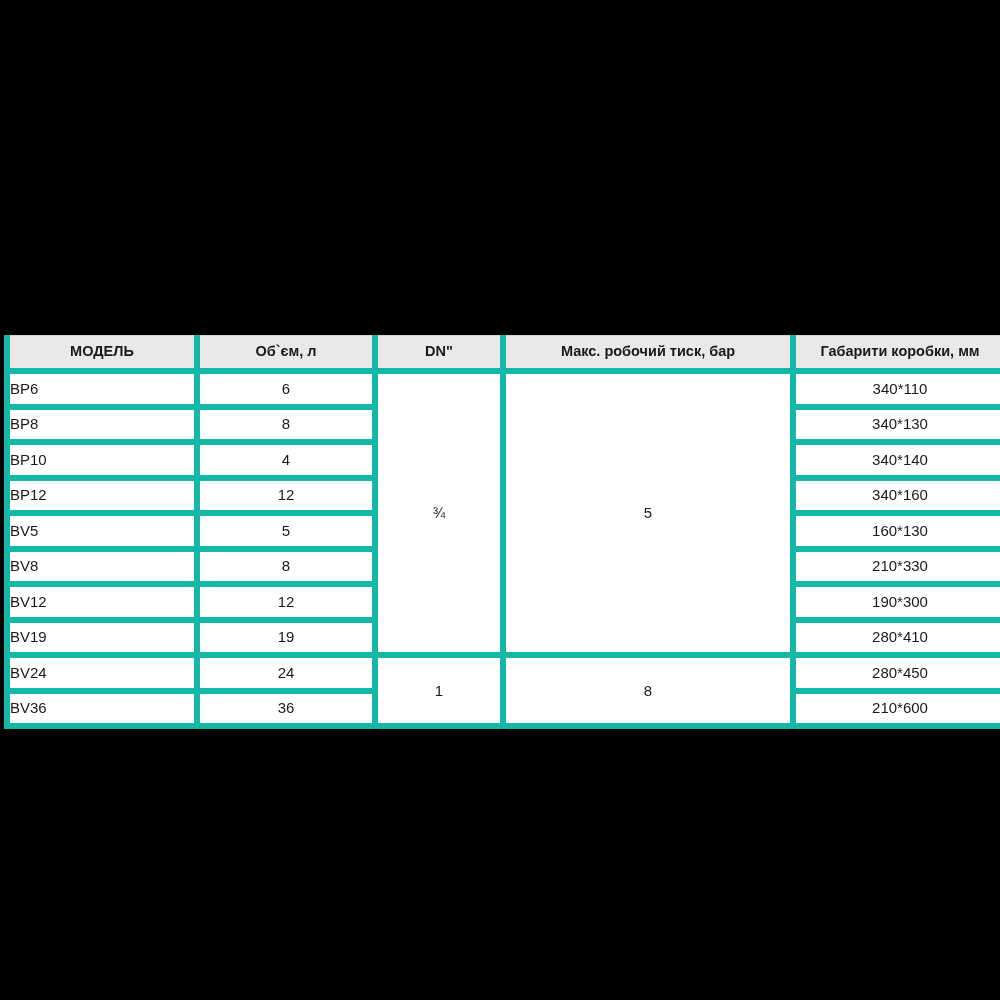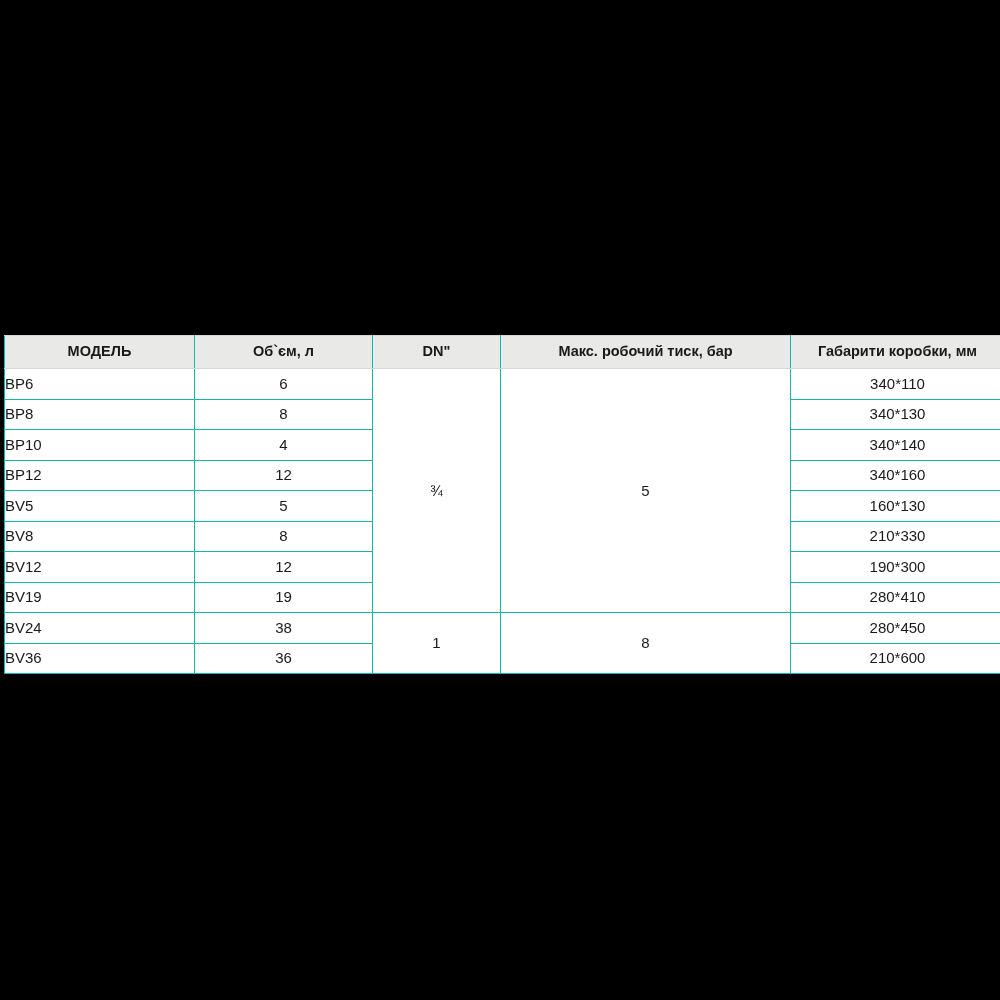--- a/index.html
+++ b/index.html
@@ -31,21 +31,21 @@
 
   table.spec {
     border-collapse: collapse;
     width: 1000px;
     table-layout: fixed;
     background: #ffffff;
   }
 
   table.spec th,
   table.spec td {
-    border: 1px solid #14b8a6;
+    border: 6px solid #14b8a6;
     color: #1a1a1a;
     font-size: 15px;
     line-height: 1.2;
     padding: 0;
     height: 29.5px;
     vertical-align: middle;
   }
 
   table.spec thead th {
     background: #e9e9e7;
@@ -160,21 +160,21 @@
           <td class="center">12</td>
           <td class="box">190*300</td>
         </tr>
         <tr>
           <td class="model">BV19</td>
           <td class="center">19</td>
           <td class="box">280*410</td>
         </tr>
         <tr>
           <td class="model">BV24</td>
-          <td class="center">38</td>
+          <td class="center">24</td>
           <td class="merged" rowspan="2">1</td>
           <td class="merged" rowspan="2">8</td>
           <td class="box">280*450</td>
         </tr>
         <tr>
           <td class="model">BV36</td>
           <td class="center">36</td>
           <td class="box">210*600</td>
         </tr>
       </tbody>

